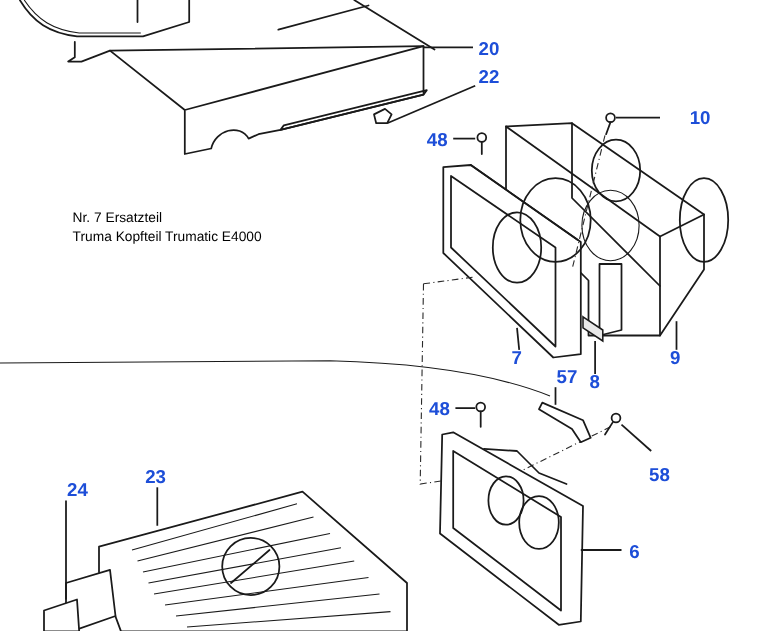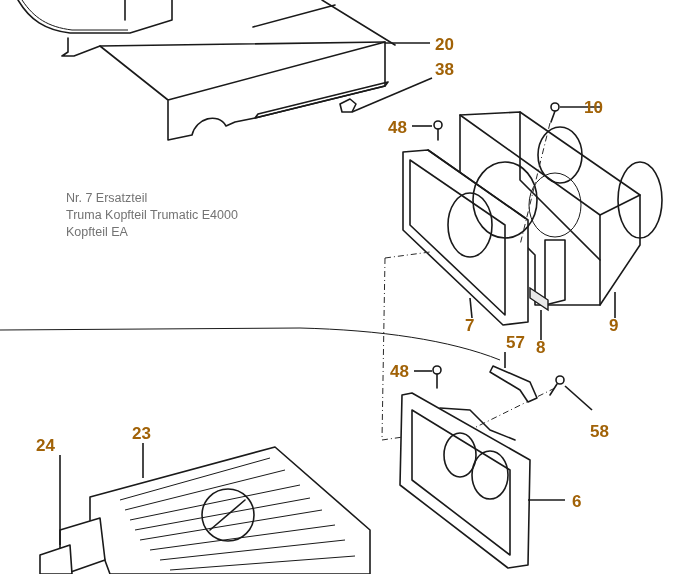--- a/index.html
+++ b/index.html
@@ -4,21 +4,21 @@
 <style>
   html, body { margin: 0; padding: 0; background: #ffffff; }
   body { width: 700px; height: 574px; overflow: hidden; position: relative; font-family: "Liberation Sans", sans-serif; }
   #diagram { position: absolute; left: 0; top: 0; width: 700px; height: 574px; }
   .ln { fill: none; stroke: #1a1a1a; stroke-width: 1.6; stroke-linejoin: round; stroke-linecap: round; }
   .thin { fill: none; stroke: #1a1a1a; stroke-width: 1.0; }
   .dash { fill: none; stroke: #2a2a2a; stroke-width: 1.0; stroke-dasharray: 6 3 1 3; }
   .fillw { fill: #ffffff; stroke: #1a1a1a; stroke-width: 1.6; stroke-linejoin: round; }
   .shade { fill: #e8e8e8; stroke: #1a1a1a; stroke-width: 1.4; }
   .leader { stroke: #1a1a1a; stroke-width: 1.6; fill: none; }
-  .partnum { position: absolute; font-family: "Liberation Sans", sans-serif; font-weight: bold; font-size: 17px; color: #a16207; line-height: 1; white-space: nowrap; }
+  .partnum { position: absolute; font-family: "Liberation Sans", sans-serif; font-weight: bold; font-size: 17px; color: #1d4ed8; line-height: 1; white-space: nowrap; }
   .caption { position: absolute; left: 66px; top: 190px; font-family: "Liberation Sans", sans-serif; font-size: 12.5px; line-height: 17px; }
   .caption div { white-space: nowrap; }
 </style>
 </head>
 <body>
 
 <svg id="diagram" viewBox="0 0 700 574" xmlns="http://www.w3.org/2000/svg">
 
   <g>
     <path class="ln" d="M18,0 C30,20 45,30 70,33 L130,33 L172,20 L172,0"></path>
@@ -125,30 +125,29 @@
   <path class="leader" d="M143,443 L143,478"></path>
 
   <g>
     <path class="fillw" d="M60,530 L100,518 L105,560 L65,574 L60,574 Z"></path>
     <path class="fillw" d="M40,555 L70,545 L72,574 L40,574 Z"></path>
   </g>
   <path class="leader" d="M60,455 L60,545"></path>
 </svg>
 
 <div class="partnum" style="left:435px;top:36px;">20</div>
-<div class="partnum" style="left:435px;top:61px;">38</div>
-<div class="partnum" style="left:584px;top:99px;">10</div>
+<div class="partnum" style="left:435px;top:61px;">22</div>
+<div class="partnum" style="left:627px;top:99px;">10</div>
 <div class="partnum" style="left:388px;top:119px;">48</div>
 <div class="partnum" style="left:465px;top:317px;">7</div>
 <div class="partnum" style="left:536px;top:339px;">8</div>
 <div class="partnum" style="left:609px;top:317px;">9</div>
 <div class="partnum" style="left:506px;top:334px;">57</div>
 <div class="partnum" style="left:390px;top:363px;">48</div>
 <div class="partnum" style="left:590px;top:411px;margin-top:12px;">58</div>
 <div class="partnum" style="left:132px;top:425px;">23</div>
-<div class="partnum" style="left:36px;top:437px;text-align:center;">24</div>
+<div class="partnum" style="left:61px;top:437px;text-align:center;">24</div>
 <div class="partnum" style="left:572px;top:493px;">6</div>
 
-<div class="caption" style="color:#737373;">
+<div class="caption" style="color:#000000;">
   <div>Nr. 7 Ersatzteil</div>
   <div>Truma Kopfteil Trumatic E4000</div>
-  <div>Kopfteil EA</div>
 </div>
 
 </body></html>

